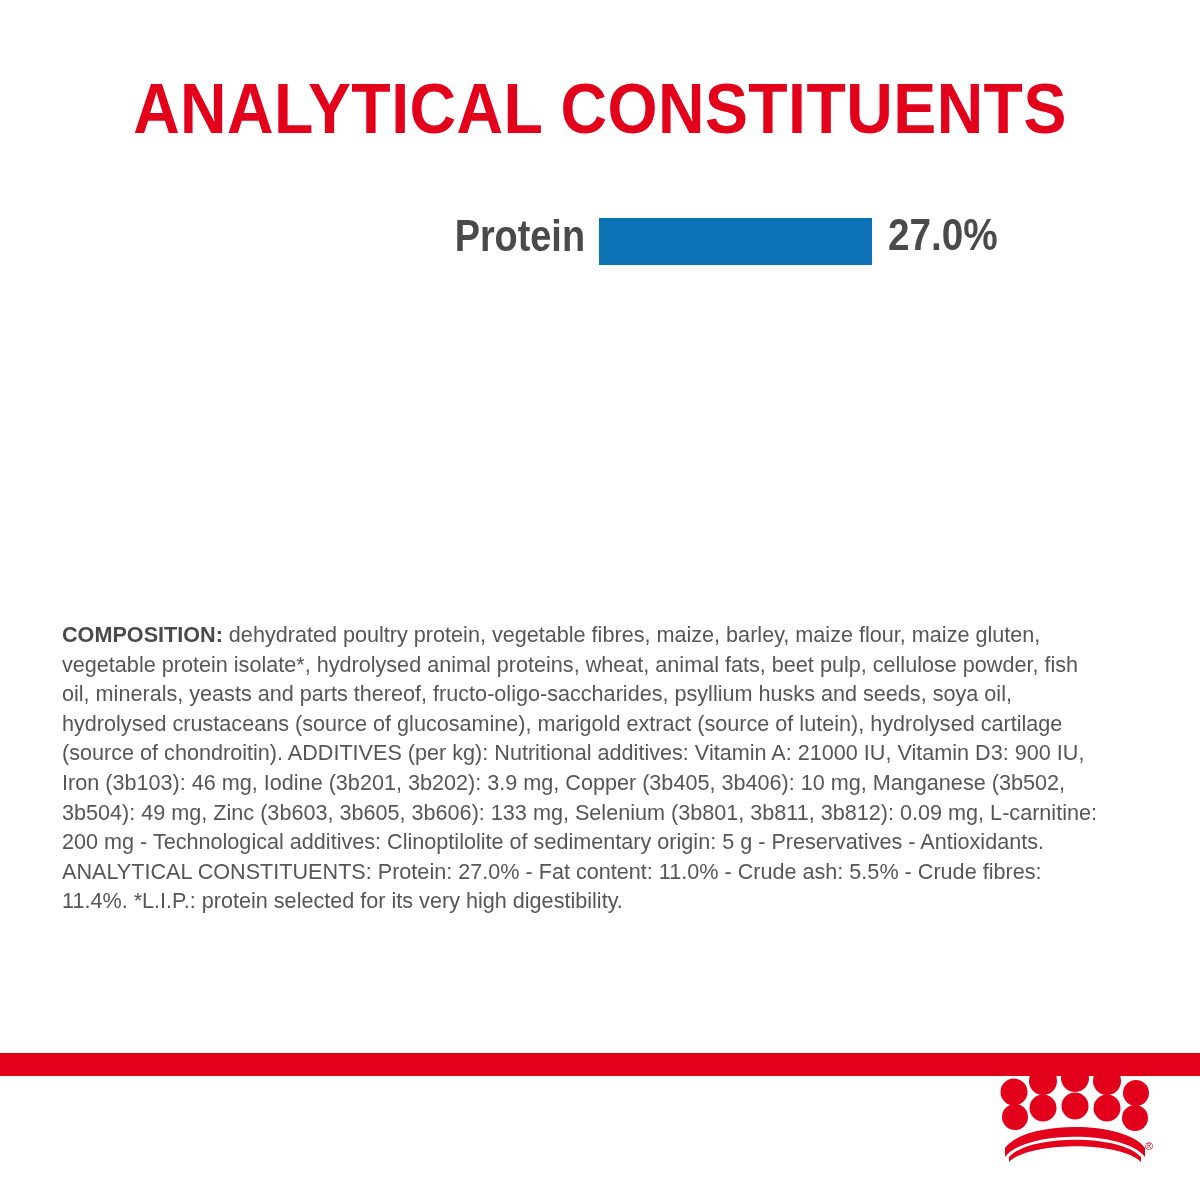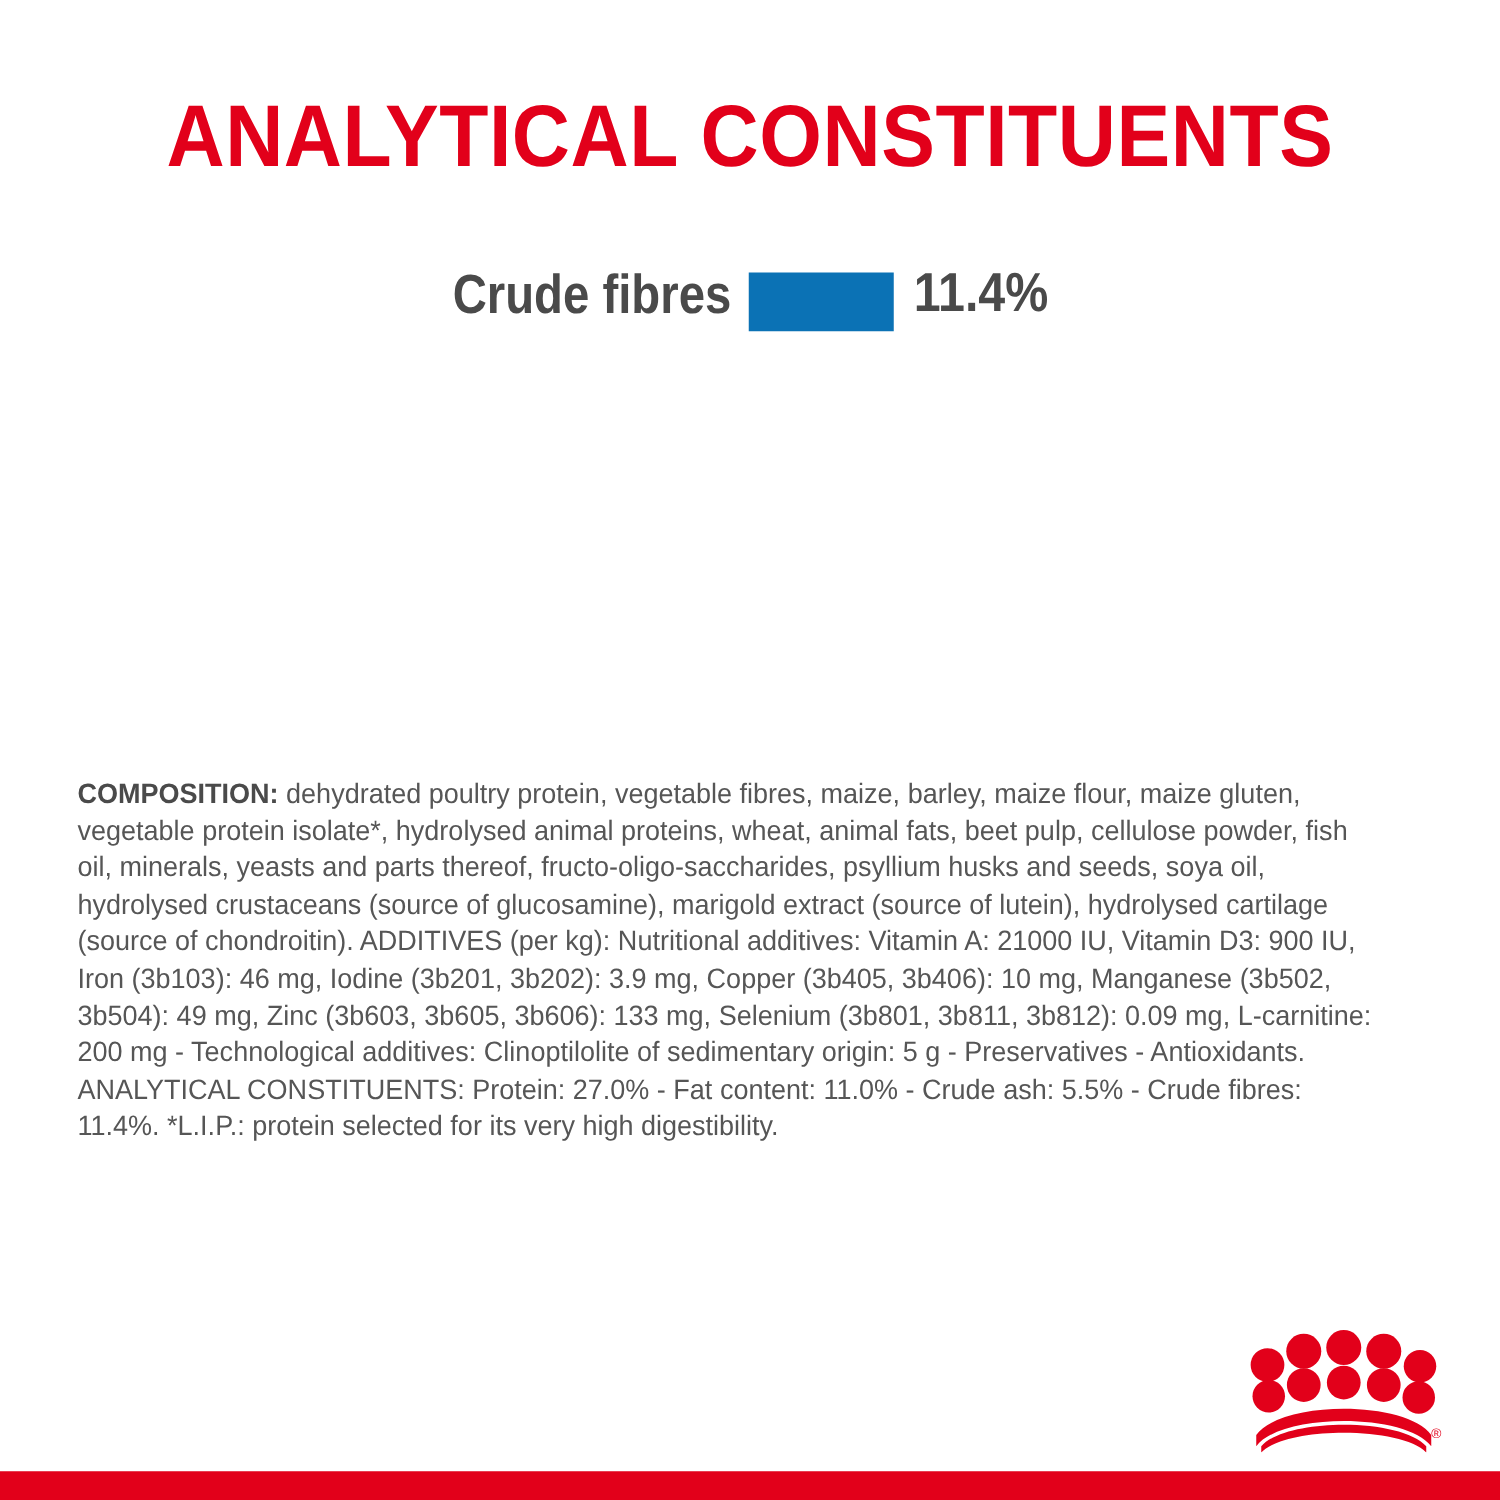--- a/index.html
+++ b/index.html
@@ -8,21 +8,21 @@
     width: 1200px;
     height: 1200px;
     background: #ffffff;
     font-family: "Liberation Sans", sans-serif;
     overflow: hidden;
   }
 
   #page {
     position: relative;
     width: 1200px;
-    height: 1200px;
+    height: 1076px;
     background: #ffffff;
   }
 
   
   .title {
     position: absolute;
     left: 0;
     top: 72px;
     width: 1200px;
     text-align: center;
@@ -134,30 +134,30 @@
 </style>
 </head>
 <body>
 
 <div id="page">
 
   <div class="title">ANALYTICAL CONSTITUENTS</div>
 
   <div class="chart">
 
+    <div class="bar-row">
+      <div class="bar-label">Protein</div>
+      <div class="bar-track">
+        <div class="bar-fill" style="width: 273px;"></div>
+      </div>
+      <div class="bar-value" style="left: 888px;">27.0%</div>
+    </div>
 
 
 
-    <div class="bar-row">
-      <div class="bar-label">Crude fibres</div>
-      <div class="bar-track">
-        <div class="bar-fill" style="width: 116px;"></div>
-      </div>
-      <div class="bar-value" style="left: 731px;">11.4%</div>
-    </div>
 
   </div>
 
   <div class="composition"><span class="lead">COMPOSITION:</span><span> dehydrated poultry protein, vegetable fibres, maize, barley, maize flour, maize gluten, vegetable protein isolate*, hydrolysed animal proteins, wheat, animal fats, beet pulp, cellulose powder, fish oil, minerals, yeasts and parts thereof, fructo-oligo-saccharides, psyllium husks and seeds, soya oil, hydrolysed crustaceans (source of glucosamine), marigold extract (source of lutein), hydrolysed cartilage (source of chondroitin). ADDITIVES (per kg): Nutritional additives: Vitamin A: 21000 IU, Vitamin D3: 900 IU, Iron (3b103): 46 mg, Iodine (3b201, 3b202): 3.9 mg, Copper (3b405, 3b406): 10 mg, Manganese (3b502, 3b504): 49 mg, Zinc (3b603, 3b605, 3b606): 133 mg, Selenium (3b801, 3b811, 3b812): 0.09 mg, L-carnitine: 200 mg - Technological additives: Clinoptilolite of sedimentary origin: 5 g - Preservatives - Antioxidants. ANALYTICAL CONSTITUENTS: Protein: 27.0% - Fat content: 11.0% - Crude ash: 5.5% - Crude fibres: 11.4%. *L.I.P.: protein selected for its very high digestibility.</span></div>
 
   <div class="logo">
     <svg viewBox="0 0 160 100" xmlns="http://www.w3.org/2000/svg" aria-hidden="true">
       <g fill="#e2001a">
 
         <ellipse cx="80" cy="16" rx="14" ry="14"></ellipse>

